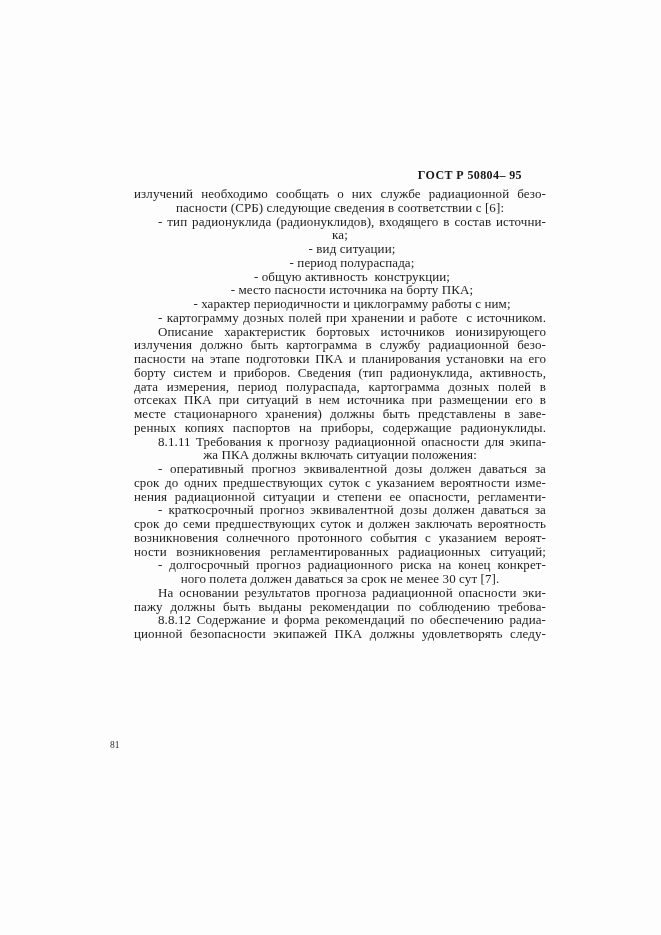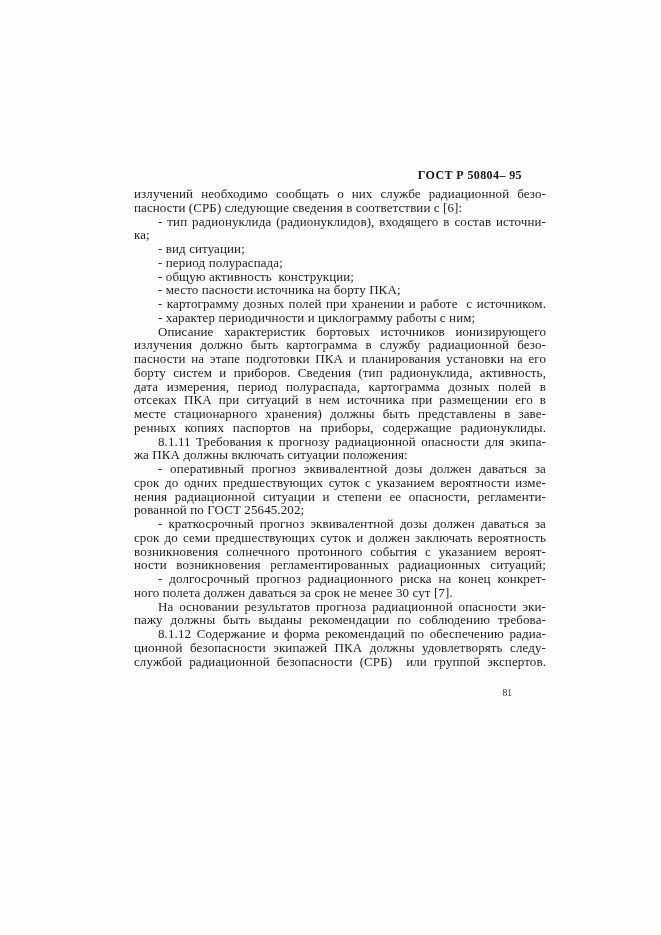--- a/index.html
+++ b/index.html
@@ -32,80 +32,77 @@
     top: 187px;
     left: 110px;
     width: 412px;
     font-size: 13px;
     line-height: 13.75px;
     letter-spacing: 0.1px;
     margin-left: 24px;
   }
   .ln {
     white-space: nowrap;
-    text-align: left;
+    text-align: center;
   }
   .ln.j {
     white-space: normal;
     text-align: justify;
     text-align-last: justify;
   }
   .ln.ind {
     text-indent: 24px;
   }
   .pagenum {
     position: absolute;
-    top: 688px;
+    top: 740px;
     left: 110px;
     width: 402px;
-    text-align: right;
     font-size: 9.5px;
     color: #2a2a2a;
   }
 </style>
 </head>
 <body>
 
 <div class="page">
 
   <div class="header">ГОСТ Р 50804– 95</div>
 
   <div class="text-block">
     <div class="ln j">излучений необходимо сообщать о них службе радиационной безо-</div>
     <div class="ln">пасности (СРБ) следующие сведения в соответствии с [6]:</div>
     <div class="ln ind j">- тип радионуклида (радионуклидов), входящего в состав источни-</div>
     <div class="ln">ка;</div>
     <div class="ln ind">- вид ситуации;</div>
     <div class="ln ind">- период полураспада;</div>
     <div class="ln ind">- общую активность&nbsp; конструкции;</div>
     <div class="ln ind">- место пасности источника на борту ПКА;</div>
+    <div class="ln ind">- характер периодичности и циклограмму работы с ним;</div>
     <div class="ln ind j">- картограмму дозных полей при хранении и работе&nbsp; с источником.</div>
-    <div class="ln ind">- характер периодичности и циклограмму работы с ним;</div>
     <div class="ln ind j">Описание характеристик бортовых источников ионизирующего</div>
     <div class="ln j">излучения должно быть картограмма в службу радиационной безо-</div>
     <div class="ln j">пасности на этапе подготовки ПКА и планирования установки на его</div>
     <div class="ln j">борту систем и приборов. Сведения (тип радионуклида, активность,</div>
     <div class="ln j">дата измерения, период полураспада, картограмма дозных полей в</div>
     <div class="ln j">отсеках ПКА при ситуаций в нем источника при размещении его в</div>
     <div class="ln j">месте стационарного хранения) должны быть представлены в заве-</div>
     <div class="ln j">ренных копиях паспортов на приборы, содержащие радионуклиды.</div>
     <div class="ln ind j">8.1.11 Требования к прогнозу радиационной опасности для экипа-</div>
     <div class="ln">жа ПКА должны включать ситуации положения:</div>
     <div class="ln ind j">- оперативный прогноз эквивалентной дозы должен даваться за</div>
     <div class="ln j">срок до одних предшествующих суток с указанием вероятности изме-</div>
     <div class="ln j">нения радиационной ситуации и степени ее опасности, регламенти-</div>
-    <div class="ln">рованной по ГОСТ 25645.202;</div>
     <div class="ln ind j">- краткосрочный прогноз эквивалентной дозы должен даваться за</div>
     <div class="ln j">срок до семи предшествующих суток и должен заключать вероятность</div>
     <div class="ln j">возникновения солнечного протонного события с указанием вероят-</div>
     <div class="ln j">ности возникновения регламентированных радиационных ситуаций;</div>
     <div class="ln ind j">- долгосрочный прогноз радиационного риска на конец конкрет-</div>
     <div class="ln">ного полета должен даваться за срок не менее 30 сут [7].</div>
     <div class="ln ind j">На основании результатов прогноза радиационной опасности эки-</div>
     <div class="ln j">пажу должны быть выданы рекомендации по соблюдению требова-</div>
-    <div class="ln ind j">8.1.12 Содержание и форма рекомендаций по обеспечению радиа-</div>
+    <div class="ln ind j">8.8.12 Содержание и форма рекомендаций по обеспечению радиа-</div>
     <div class="ln j">ционной безопасности экипажей ПКА должны удовлетворять следу-</div>
-    <div class="ln j">службой радиационной безопасности (СРБ)&nbsp; или группой экспертов.</div>
   </div>
 
   <div class="pagenum">81</div>
 
 </div>
 
 </body></html>

